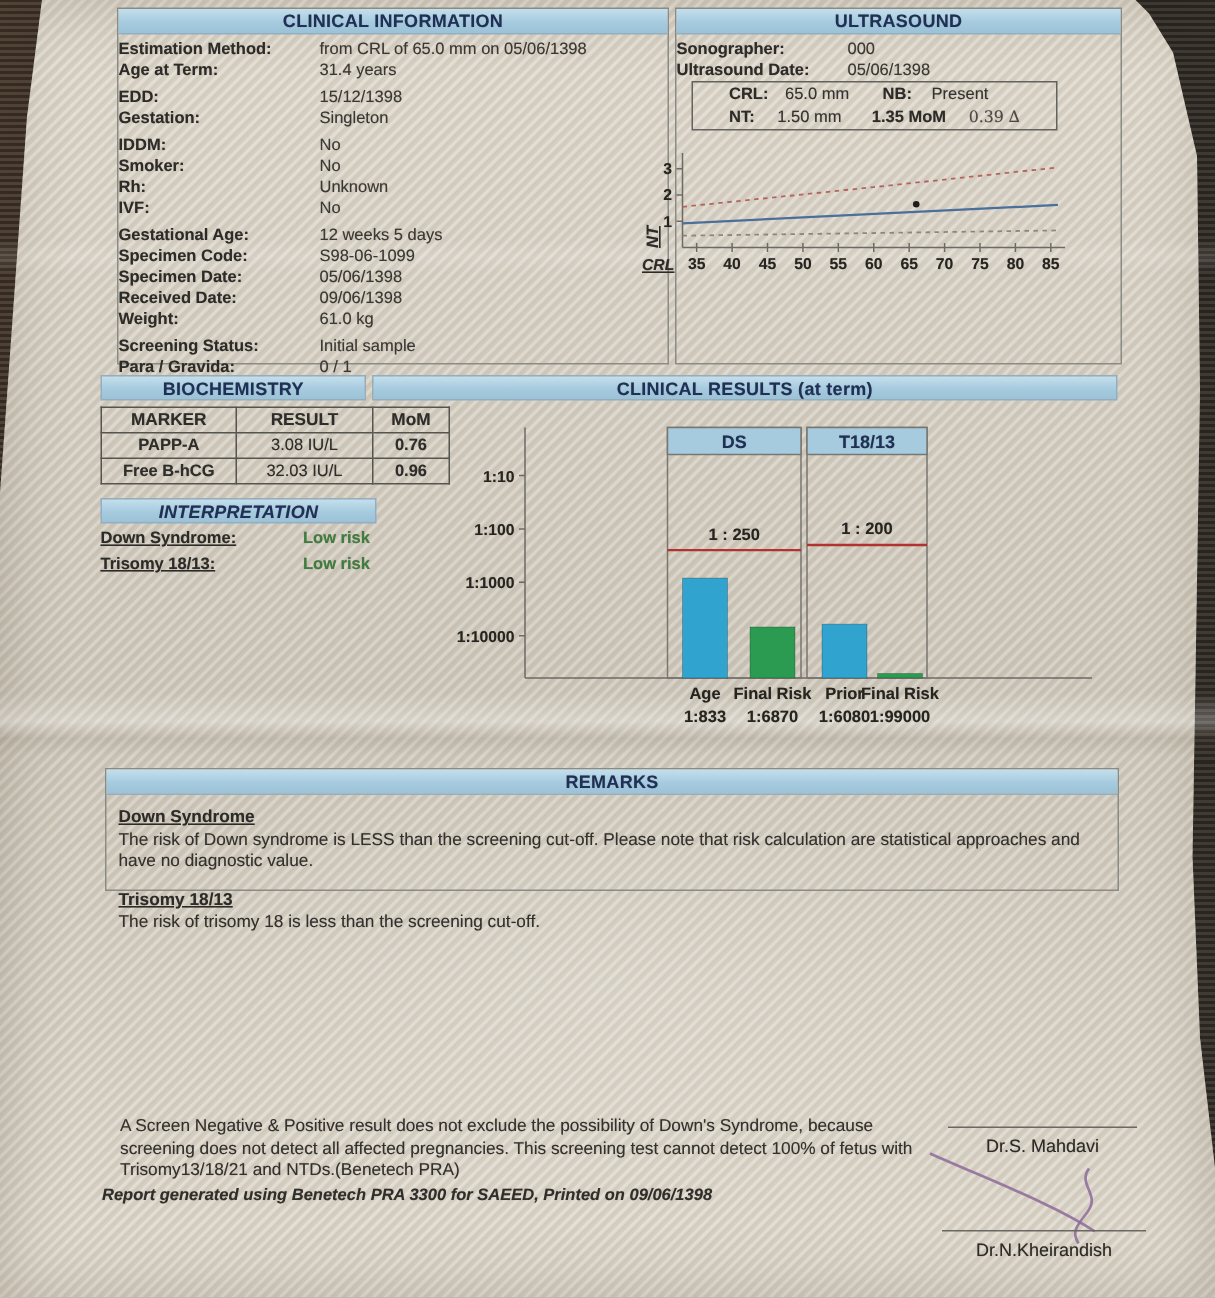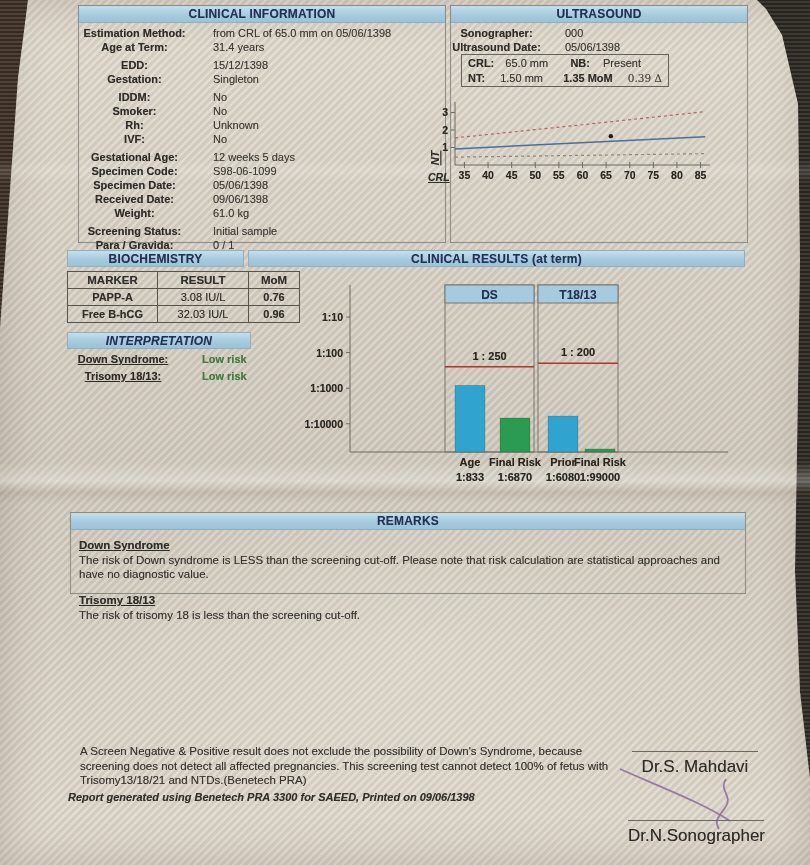--- a/index.html
+++ b/index.html
@@ -27,31 +27,31 @@
 
   .panel{position:absolute;border:1px solid #8b8b85;}
   .hbar{height:17px;line-height:16px;text-align:center;font-weight:bold;font-size:12px;color:#1e3057;
     background:linear-gradient(180deg,#c4dfec 0%,#a6cbdf 55%,#9cc2d7 100%);
     border-bottom:1px solid #93aebf;letter-spacing:0.2px;}
   .hbar-abs{position:absolute;height:17px;line-height:16px;text-align:center;font-weight:bold;font-size:12px;color:#1e3057;
     background:linear-gradient(180deg,#c4dfec 0%,#a6cbdf 55%,#9cc2d7 100%);
     border:1px solid #93aebf;letter-spacing:0.2px;}
 
   .kv{display:flex;font-size:11px;line-height:13px;margin-bottom:1px;}
-  .kv .k{font-weight:bold;text-align:center;padding-right:23px;color:#2d2b28;}
+  .kv .k{font-weight:bold;text-align:left;padding-right:23px;color:#2d2b28;}
   .kv .v{flex:1;color:#3a3833;}
   .gap{margin-top:5px;}
 
   .p1 .kv .k{width:134px;}
   .p2 .kv .k{width:114px;}
 
   .kvwrap{padding-top:4px;}
 
-  .measurebox{position:absolute;left:10px;top:48px;width:208px;height:33px;border:1px solid #63625c;
-    font-size:11px;line-height:15px;padding:1px 0 0 6px;}
+  .measurebox{position:absolute;left:10px;top:48px;width:244px;height:33px;border:1px solid #63625c;
+    font-size:11px;line-height:15px;padding:1px 0 0 24px;}
   .measurebox .b{font-weight:bold;color:#2d2b28;}
   .measurebox .sp{display:inline-block;}
   .delta{font-family:"DejaVu Serif",serif;color:#4c4a45;font-size:10.5px;}
 
   .ntlabel{position:absolute;left:428px;top:152px;transform:rotate(-90deg);transform-origin:center;
     font-weight:bold;font-style:italic;font-size:11px;text-decoration:underline;color:#2d2b28;}
   .crllabel{position:absolute;left:428px;top:171px;font-weight:bold;font-style:italic;font-size:10.5px;
     text-decoration:underline;color:#2d2b28;}
 
   table.biochem{position:absolute;left:67px;top:271px;width:233px;border-collapse:collapse;
@@ -67,21 +67,21 @@
   .interp-rows .k{width:135px;font-weight:bold;text-decoration:underline;color:#2d2b28;}
   .interp-rows .v{font-weight:bold;}
 
   .remarks-body{padding:6px 8px 0 8px;font-size:11.5px;line-height:14px;color:#33312d;}
   .remarks-body h4{margin:2px 0 1px 0;font-size:11.5px;text-decoration:underline;color:#2d2b28;}
   .remarks-body p{margin:1px 0 12px 0;}
 
   .disclaimer{position:absolute;left:80px;top:744px;width:548px;font-size:11.5px;line-height:14.5px;color:#33312d;}
   .generated{position:absolute;left:68px;top:791px;font-size:11px;font-weight:bold;font-style:italic;color:#302e2a;}
   .sigline{position:absolute;border-top:1px solid #6a6862;height:0;}
-  .signame{position:absolute;text-align:center;font-size:17px;color:#2c2a27;}
+  .signame{position:absolute;text-align:center;font-size:12px;color:#2c2a27;}
 
   svg text{font-family:"Liberation Sans",sans-serif;}
   .soft{text-shadow:0 0 0.6px rgba(70,64,56,0.45);}
 </style>
 </head>
 <body>
 
 <div class="scene">
   <div class="paper"></div>
   <div class="crease2"></div>
@@ -305,16 +305,16 @@
     <div class="generated">Report generated using Benetech PRA 3300 for SAEED, Printed on 09/06/1398</div>
 
     <div class="sigline" style="left:632px;top:751px;width:126px;"></div>
     <div class="signame" style="left:632px;top:757px;width:126px;">Dr.S. Mahdavi</div>
 
     <svg style="position:absolute;left:618px;top:763px;" width="150" height="68" viewBox="0 0 150 68">
       <path d="M2,6 C40,23 85,40 112,58" fill="none" stroke="#8d6b9a" stroke-width="1.8" opacity="0.85"></path>
       <path d="M108,16 C100,27 116,33 107,45 C100,54 96,58 101,66" fill="none" stroke="#8d6b9a" stroke-width="1.8" opacity="0.85"></path>
     </svg>
     <div class="sigline" style="left:628px;top:820px;width:136px;"></div>
-    <div class="signame" style="left:628px;top:826px;width:136px;">Dr.N.Sonographer</div>
+    <div class="signame" style="left:628px;top:826px;width:136px;">Dr.N.Kheirandish</div>
 
   </div>
 </div>
 
 </body></html>

